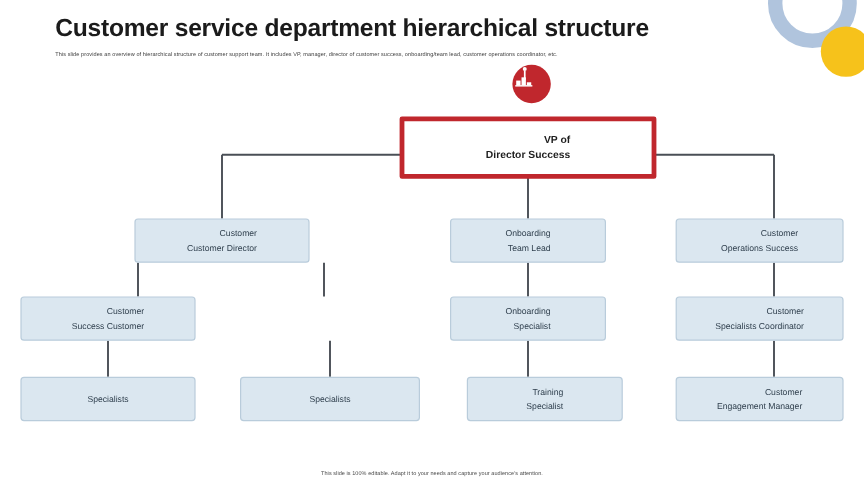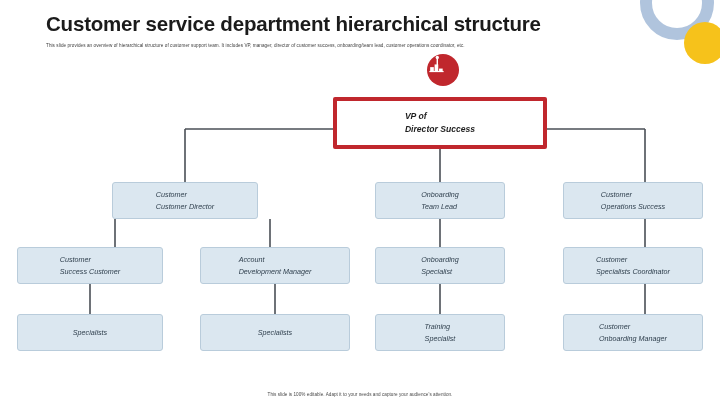--- a/index.html
+++ b/index.html
@@ -64,26 +64,25 @@
   .chart svg { position: absolute; top: 0; left: 0; }
 
   .node {
     position: absolute;
     border: 1px solid #b9ccdb;
     border-radius: 3px;
     background: #dbe7f0;
     display: flex;
     align-items: center;
     justify-content: center;
-    text-align: left;
+    text-align: right;
     color: #31414f;
     font-size: 7.2px;
     line-height: 1.55;
     padding: 2px 4px;
-    font-style: italic;
   }
   .node.root {
     background: #ffffff;
     border: 4px solid #c0272d;
     border-radius: 2px;
     color: #1e1e1e;
     font-weight: bold;
     font-size: 8.6px;
     line-height: 1.5;
   }
@@ -189,26 +188,20 @@
     </div>
   </div>
 
   <div class="node" style="left:17px; top:195px; width:146px; height:37px;">
     <div>
       <span>Customer</span><br>
       <span>Success Customer</span>
     </div>
   </div>
 
-  <div class="node" style="left:200px; top:195px; width:150px; height:37px;">
-    <div>
-      <span>Account</span><br>
-      <span>Development Manager</span>
-    </div>
-  </div>
 
   <div class="node" style="left:375px; top:195px; width:130px; height:37px;">
     <div>
       <span>Onboarding</span><br>
       <span>Specialist</span>
     </div>
   </div>
 
   <div class="node" style="left:563px; top:195px; width:140px; height:37px;">
     <div>
@@ -218,29 +211,29 @@
   </div>
 
   <div class="node" style="left:17px; top:262px; width:146px; height:37px;">
     <span>Specialists</span>
   </div>
 
   <div class="node" style="left:200px; top:262px; width:150px; height:37px;">
     <span>Specialists</span>
   </div>
 
-  <div class="node" style="left:375px; top:262px; width:130px; height:37px;">
+  <div class="node" style="left:389px; top:262px; width:130px; height:37px;">
     <div>
       <span>Training</span><br>
       <span>Specialist</span>
     </div>
   </div>
 
   <div class="node" style="left:563px; top:262px; width:140px; height:37px;">
     <div>
       <span>Customer</span><br>
-      <span>Onboarding Manager</span>
+      <span>Engagement Manager</span>
     </div>
   </div>
 
 </div>
 
 <div class="footer">This slide is 100% editable. Adapt it to your needs and capture your audience's attention.</div>
 
 </body></html>

